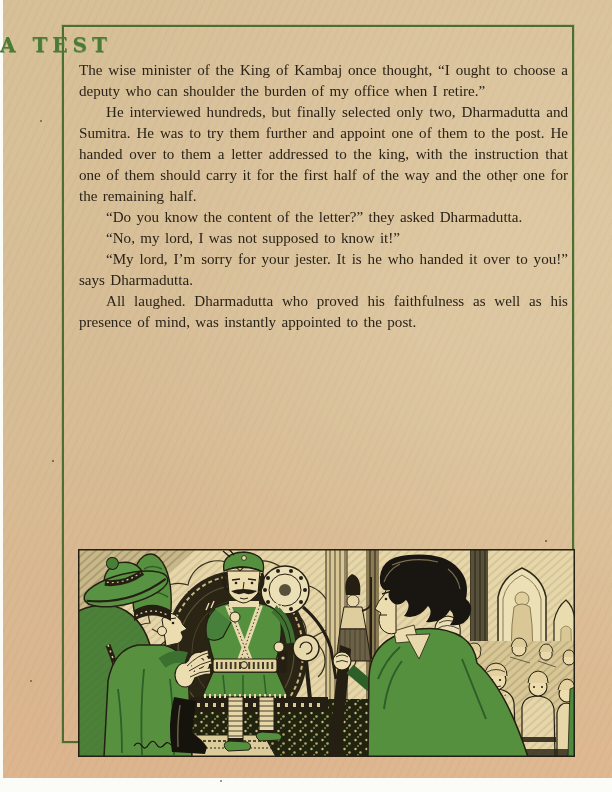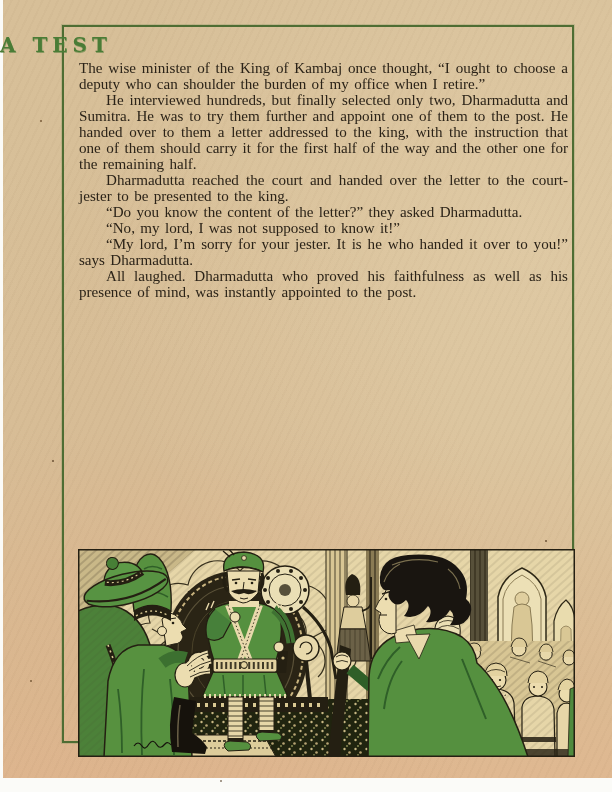--- a/index.html
+++ b/index.html
@@ -28,21 +28,21 @@
     box-shadow:0 0 0 1px rgba(110,140,85,0.25);
   }
   .title{
     position:absolute;left:0;top:33px;width:612px;text-align:left;
     font-family:"DejaVu Serif", serif;font-weight:bold;
     font-size:20px;letter-spacing:5px;color:#4a7c36;
     text-shadow:0.5px 0.5px 0 rgba(74,124,54,0.55);
   }
   .text-block{
     position:absolute;left:79px;top:60px;width:489px;
-    font-size:15.1px;line-height:16px;color:#2b2318;
+    font-size:15.1px;line-height:21px;color:#2b2318;
     text-align:justify;word-spacing:1.6px;
   }
   .text-block p{margin:0;text-indent:27px;}
   .text-block p.no-indent{text-indent:0;}
   .illus{
     position:absolute;left:78px;top:549px;width:497px;height:208px;z-index:3;
   }
   .illus svg{display:block;width:497px;height:208px;}
 </style>
 </head>
@@ -50,21 +50,20 @@
 
 <div class="paper"></div>
 <div class="specks"></div>
 <div class="frame"></div>
 
 <div class="title">A TEST</div>
 
 <div class="text-block">
   <p class="no-indent">The wise minister of the King of Kambaj once thought, “I ought to choose a deputy who can shoulder the burden of my office when I retire.”</p>
   <p>He interviewed hundreds, but finally selected only two, Dharmadutta and Sumitra.  He was to try them further and appoint one of them to the post.  He handed over to them a letter addressed to the king, with the instruction that one of them should carry it for the first half of the way and the other one for the remaining half.</p>
-  <p>Dharmadutta reached the court and handed over the letter to the court-jester to be presented to the king.</p>
   <p>“Do you know the content of the letter?” they asked Dharmadutta.</p>
   <p>“No, my lord, I was not supposed to know it!”</p>
   <p>“My lord, I’m sorry for your jester.  It is he who handed it over to you!” says Dharmadutta.</p>
   <p>All laughed.  Dharmadutta who proved his faithfulness as well as his presence of mind, was instantly appointed to the post.</p>
 </div>
 
 <div class="illus">
 <svg viewBox="0 0 497 208" xmlns="http://www.w3.org/2000/svg">
   <defs>
     <pattern id="hatch" width="6" height="6" patternUnits="userSpaceOnUse" patternTransform="rotate(48)">

